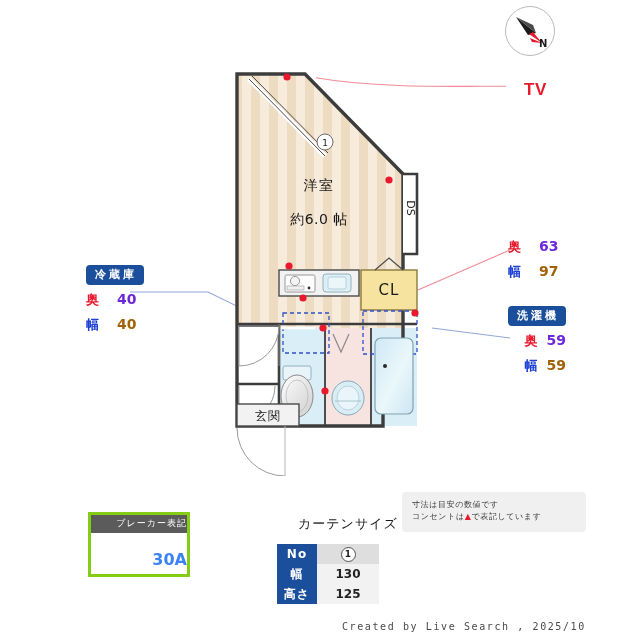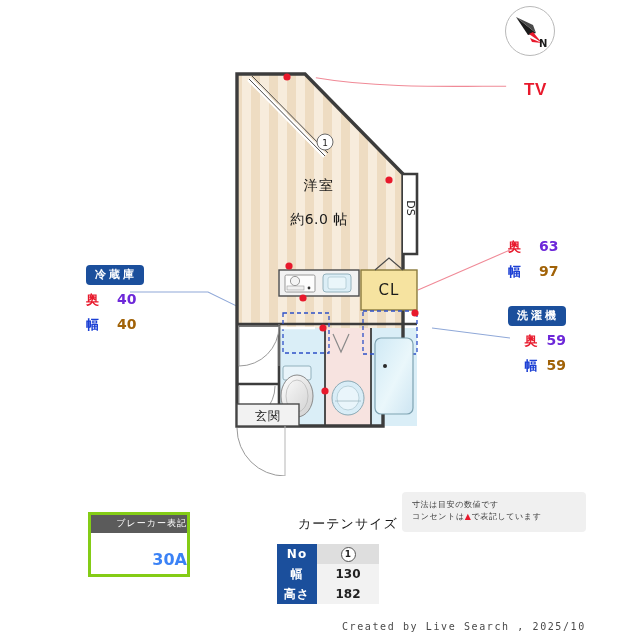--- a/index.html
+++ b/index.html
@@ -265,21 +265,21 @@
       <tr>
     <td class="h">No</td>
     <td class="v first"><span class="circ">1</span></td>
   </tr>
   <tr>
     <td class="h">幅</td>
     <td class="v">130</td>
   </tr>
   <tr>
     <td class="h">高さ</td>
-    <td class="v">182</td>
+    <td class="v">125</td>
   </tr>
 </tbody>
   </table>
 
 <div class="abs note">
   <div>寸法は目安の数値です</div>
   <div><span>コンセントは</span><span class="tri">▲</span><span>で表記しています</span></div>
 </div>
 
 <div class="abs footer">Created by Live Search , 2025/10</div>

